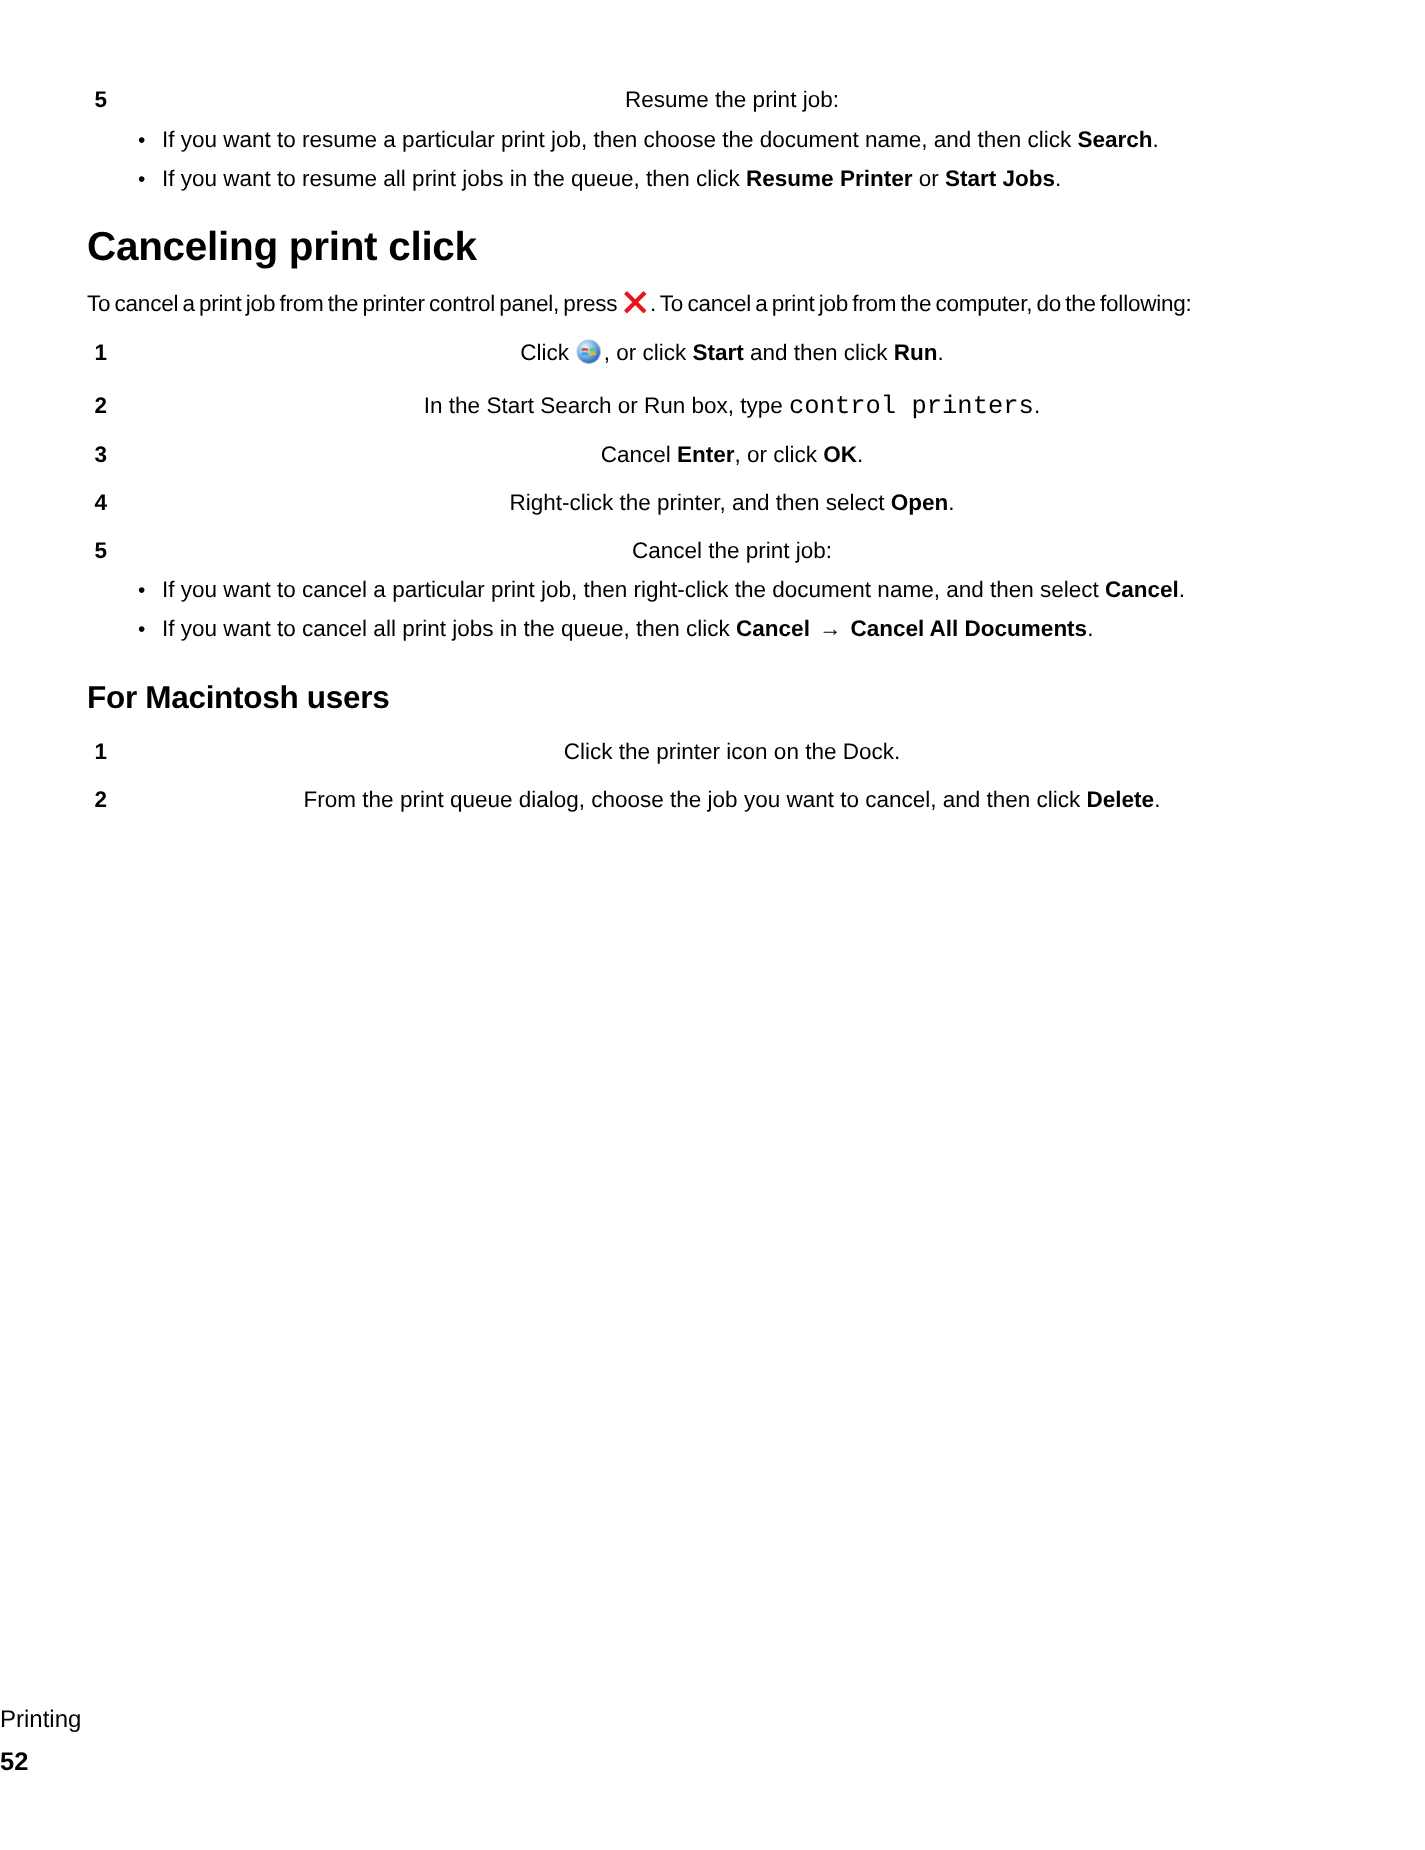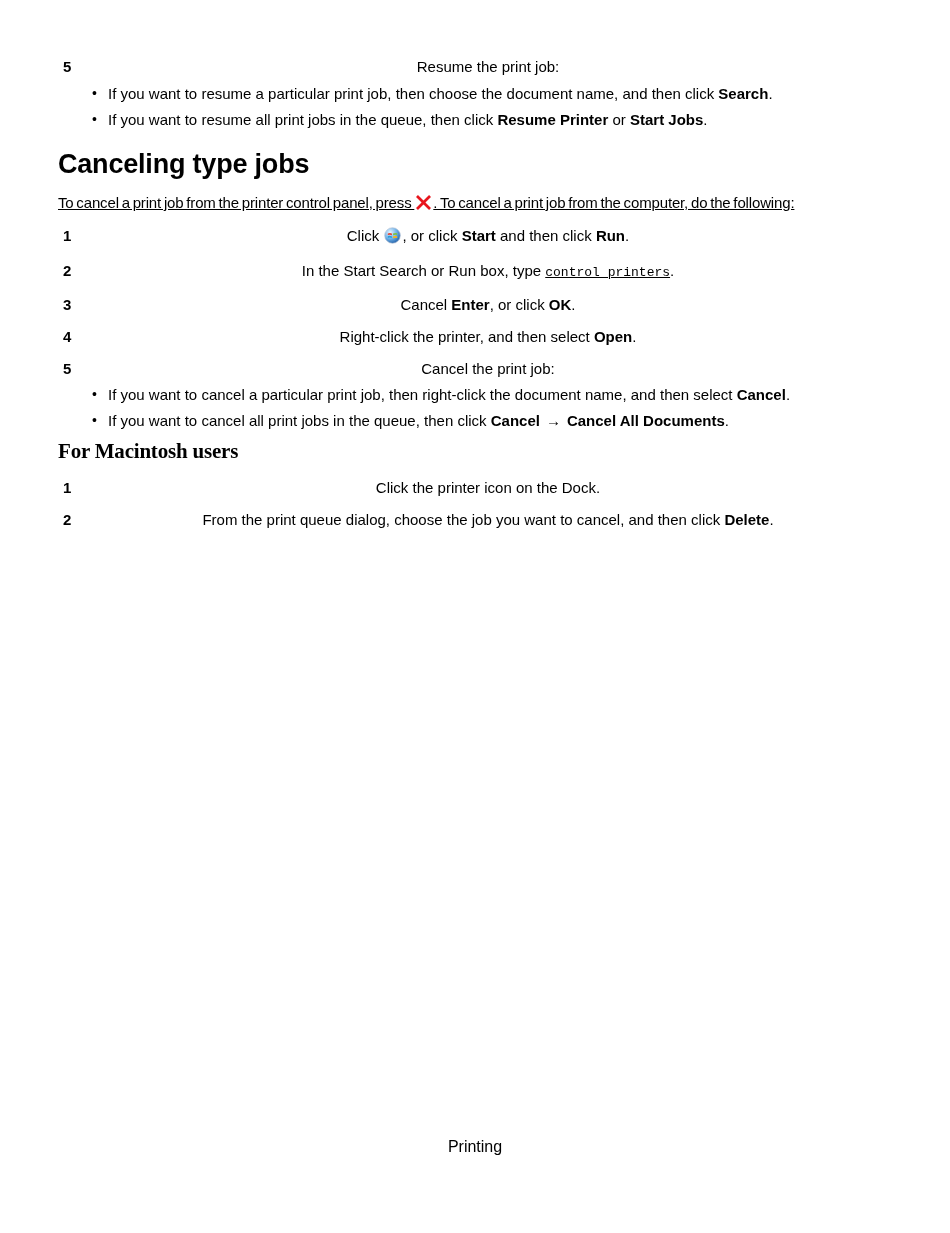--- a/index.html
+++ b/index.html
@@ -8,57 +8,57 @@
     width:950px; height:1233px;
     background:#ffffff;
     font-family:"Liberation Sans","DejaVu Sans",sans-serif;
     color:#000;
     font-size:15px;
     overflow:hidden;
   }
   .content { padding:57px 58px 0 58px; }
 
   .b { font-weight:700; }
-  .mono { font-family:"Liberation Mono","DejaVu Sans Mono",monospace; font-size:13px;text-decoration:underline; }
+  .mono { font-family:"Liberation Mono","DejaVu Sans Mono",monospace; font-size:17px; }
 
   
   .step { display:flex; line-height:19px; margin-top:13px; }
   .step .num { width:26px; padding-left:5px; box-sizing:border-box; font-weight:700; flex:none; }
   .step .txt { flex:1;text-align:center; }
   .step-sub { margin:9px 0 0 26px; line-height:19px; }
 
   
   .bullet { display:flex; padding-left:34px; line-height:19px; margin-top:7px; }
   .bullet .dot { width:16px; flex:none; font-size:14px; }
   .bullet .txt { flex:1; }
 
   h1.sec {
     font-size:27px; line-height:30px; font-weight:700;
     margin:20px 0 0 0; letter-spacing:-0.2px;
   }
   h2.sub {
     font-size:21px; line-height:25px; font-weight:700;
     margin:22px 0 0 0; letter-spacing:-0.2px;
   }
-  h2.sub.mac { margin-top:9px;font-family:Liberation Serif, serif; }
+  h2.sub.mac { margin-top:24px; }
 
   .intro {
     margin:14px 0 0 0; line-height:19px; white-space:nowrap;
-    letter-spacing:-0.15px; word-spacing:-1.2px;text-decoration:underline;
+    letter-spacing:-0.15px; word-spacing:-1.2px;
   }
   .intro .icon-x { margin:0 2px; vertical-align:-2px; }
 
   .steps-first { margin-top:12px; }
 
   .icon-orb { vertical-align:-3px; margin:0 1px; }
   .arrow { font-weight:700; margin:0 6px; }
 
   .footer {
     position:absolute; left:0; top:1137px; width:100%;
-    text-align:center;
+    text-align:left;
   }
   .footer .sec-name { font-size:16px; line-height:19px; }
   .footer .page-num { font-size:17px; line-height:23px; font-weight:700; margin-top:7px; }
 </style>
 </head>
 <body>
 
 <div class="page">
   <div class="content">
 
@@ -68,21 +68,21 @@
     </div>
     <div class="bullet" style="margin-top:8px;">
       <span class="dot">•</span>
       <span class="txt"><span>If you want to resume a particular print job, then choose the document name, and then click </span><span class="b">Search</span><span>.</span></span>
     </div>
     <div class="bullet">
       <span class="dot">•</span>
       <span class="txt"><span>If you want to resume all print jobs in the queue, then click </span><span class="b">Resume Printer</span><span> or </span><span class="b">Start Jobs</span><span>.</span></span>
     </div>
 
-    <h1 class="sec">Canceling type jobs</h1>
+    <h1 class="sec">Canceling print click</h1>
 
     <p class="intro"><span>To cancel a print job from the printer control panel, press </span><span class="icon-x"><svg width="15" height="15" viewBox="0 0 20 20">
             <path fill="#e8151d" d="M2.6 0 L10 7.4 L17.4 0 L20 2.6 L12.6 10 L20 17.4 L17.4 20 L10 12.6 L2.6 20 L0 17.4 L7.4 10 L0 2.6 Z"></path>
           </svg></span><span>. To cancel a print job from the computer, do the following:</span></p>
 
 
     <div class="step steps-first">
       <span class="num">1</span>
       <span class="txt"><span>Click </span><span class="icon-orb"><svg width="17" height="17" viewBox="0 0 20 20">
               <defs>
@@ -138,14 +138,15 @@
 
     <div class="step">
       <span class="num">2</span>
       <span class="txt"><span>From the print queue dialog, choose the job you want to cancel, and then click </span><span class="b">Delete</span><span>.</span></span>
     </div>
 
   </div>
 
   <div class="footer">
     <div class="sec-name">Printing</div>
+    <div class="page-num">52</div>
   </div>
 </div>
 
 </body></html>

